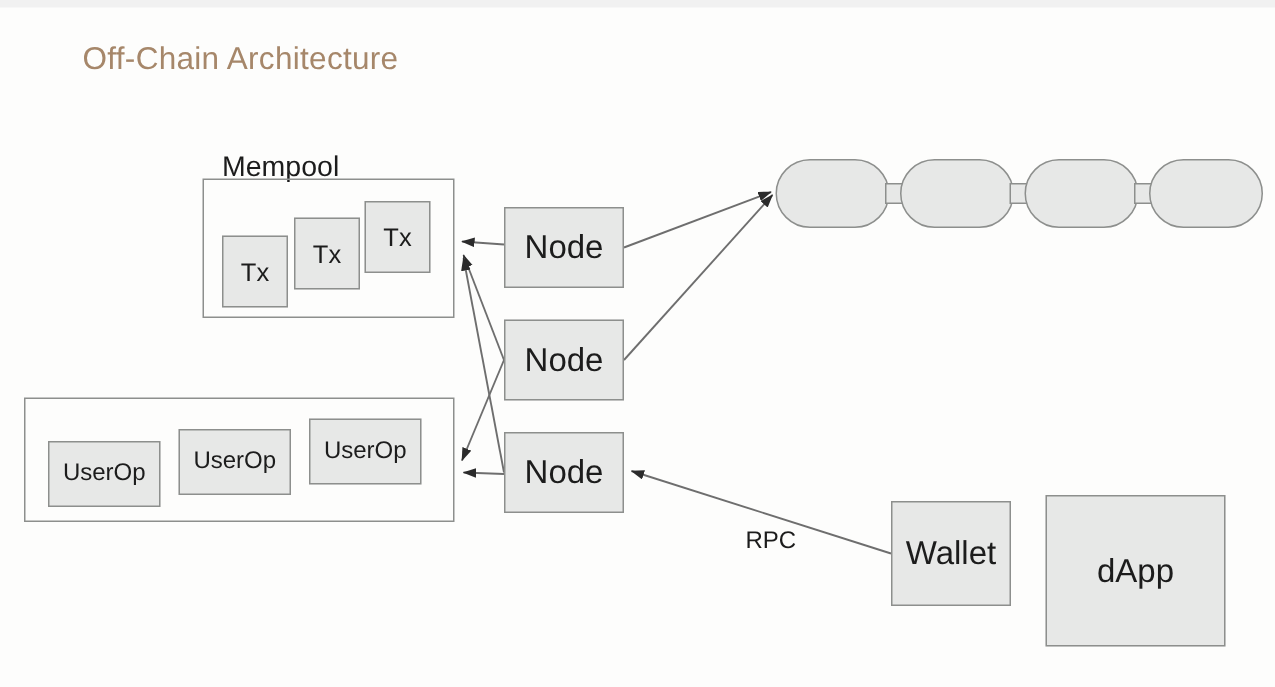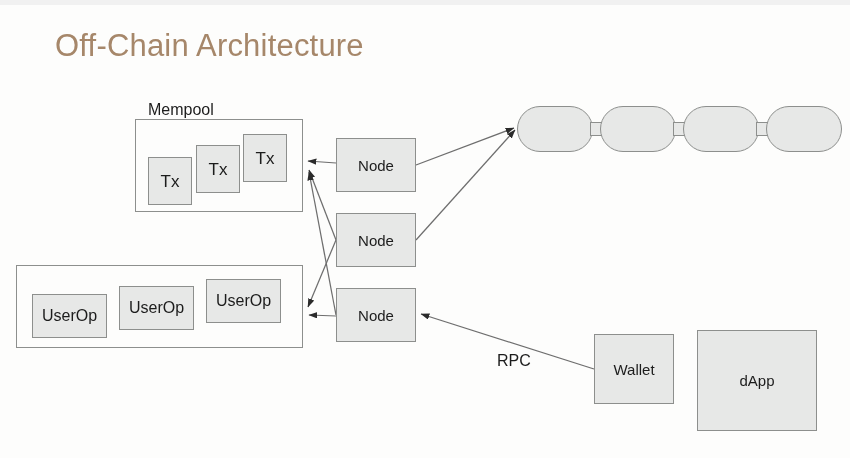--- a/index.html
+++ b/index.html
@@ -18,48 +18,48 @@
   #top-strip {
     position: absolute;
     left: 0; top: 0;
     width: 850px; height: 5px;
     background: #f1f1f1;
   }
   #slide-title {
     position: absolute;
     left: 55px;
     top: 28px;
-    font-size: 31px;
+    font-size: 21px;
     font-weight: 400;
     letter-spacing: 0.2px;
     color: #a6876a;
     white-space: nowrap;
   }
   
   .box {
     position: absolute;
     box-sizing: border-box;
     background: #e7e8e7;
     border: 1.4px solid #8d8f8d;
     display: flex;
     align-items: center;
     justify-content: center;
     color: #1c1c1c;
-    font-size: 15px;
+    font-size: 22px;
     line-height: 1;
   }
   .container-box {
     position: absolute;
     box-sizing: border-box;
     background: transparent;
     border: 1.2px solid #8d8f8d;
   }
   .group-label {
     position: absolute;
-    font-size: 16px;
+    font-size: 19px;
     color: #1c1c1c;
     white-space: nowrap;
   }
   .chain-block {
     position: absolute;
     box-sizing: border-box;
     background: #e7e8e7;
     border: 1.4px solid #8d8f8d;
     border-radius: 30px;
   }

